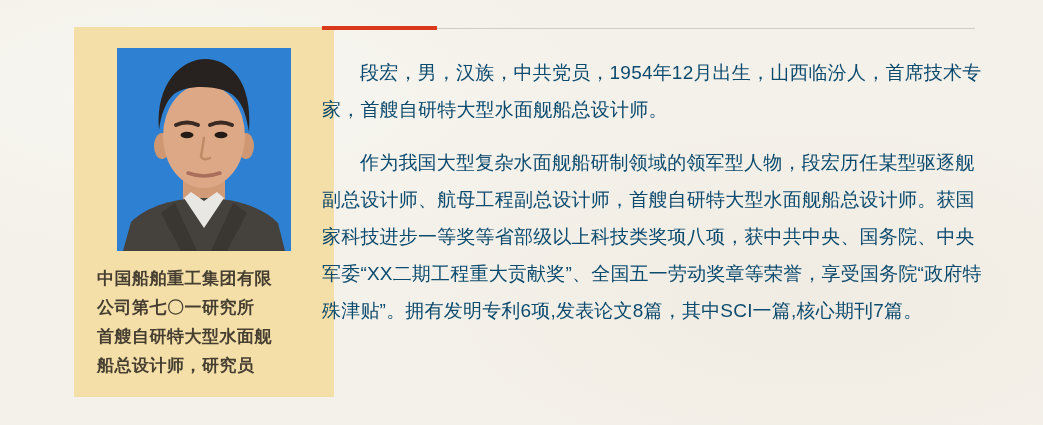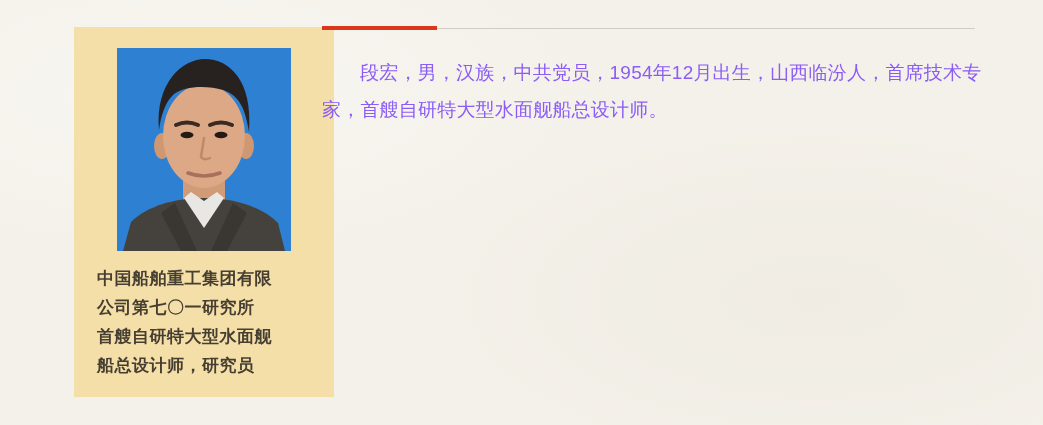--- a/index.html
+++ b/index.html
@@ -54,21 +54,21 @@
     background:#cfccc3;
   }
   .rule .accent-bar {
     position:absolute; left:0; top:0; width:115px; height:4px;
     background:#d9391a;
   }
   .content p {
     margin-top:24px;
     font-size:19px;
     line-height:37px;
-    color:#8b5cf6;
+    color:#0c4a6e;
     text-indent:2em;
     letter-spacing:0.2px;
   }
   .content p + p { margin-top:16px; }
 </style>
 </head>
 <body>
 
 <aside class="profile-card">
   <svg class="photo-frame" viewBox="0 0 174 203" role="img">
@@ -108,13 +108,14 @@
 首艘自研特大型水面舰
 船总设计师，研究员</div>
 </aside>
 
 <main class="content">
   <div class="rule">
     <span class="thin-line"></span>
     <span class="accent-bar"></span>
   </div>
   <p>段宏，男，汉族，中共党员，1954年12月出生，山西临汾人，首席技术专家，首艘自研特大型水面舰船总设计师。</p>
+  <p>作为我国大型复杂水面舰船研制领域的领军型人物，段宏历任某型驱逐舰副总设计师、航母工程副总设计师，首艘自研特大型水面舰船总设计师。获国家科技进步一等奖等省部级以上科技类奖项八项，获中共中央、国务院、中央军委“XX二期工程重大贡献奖”、全国五一劳动奖章等荣誉，享受国务院“政府特殊津贴”。拥有发明专利6项,发表论文8篇，其中SCI一篇,核心期刊7篇。</p>
 </main>
 
 </body></html>

